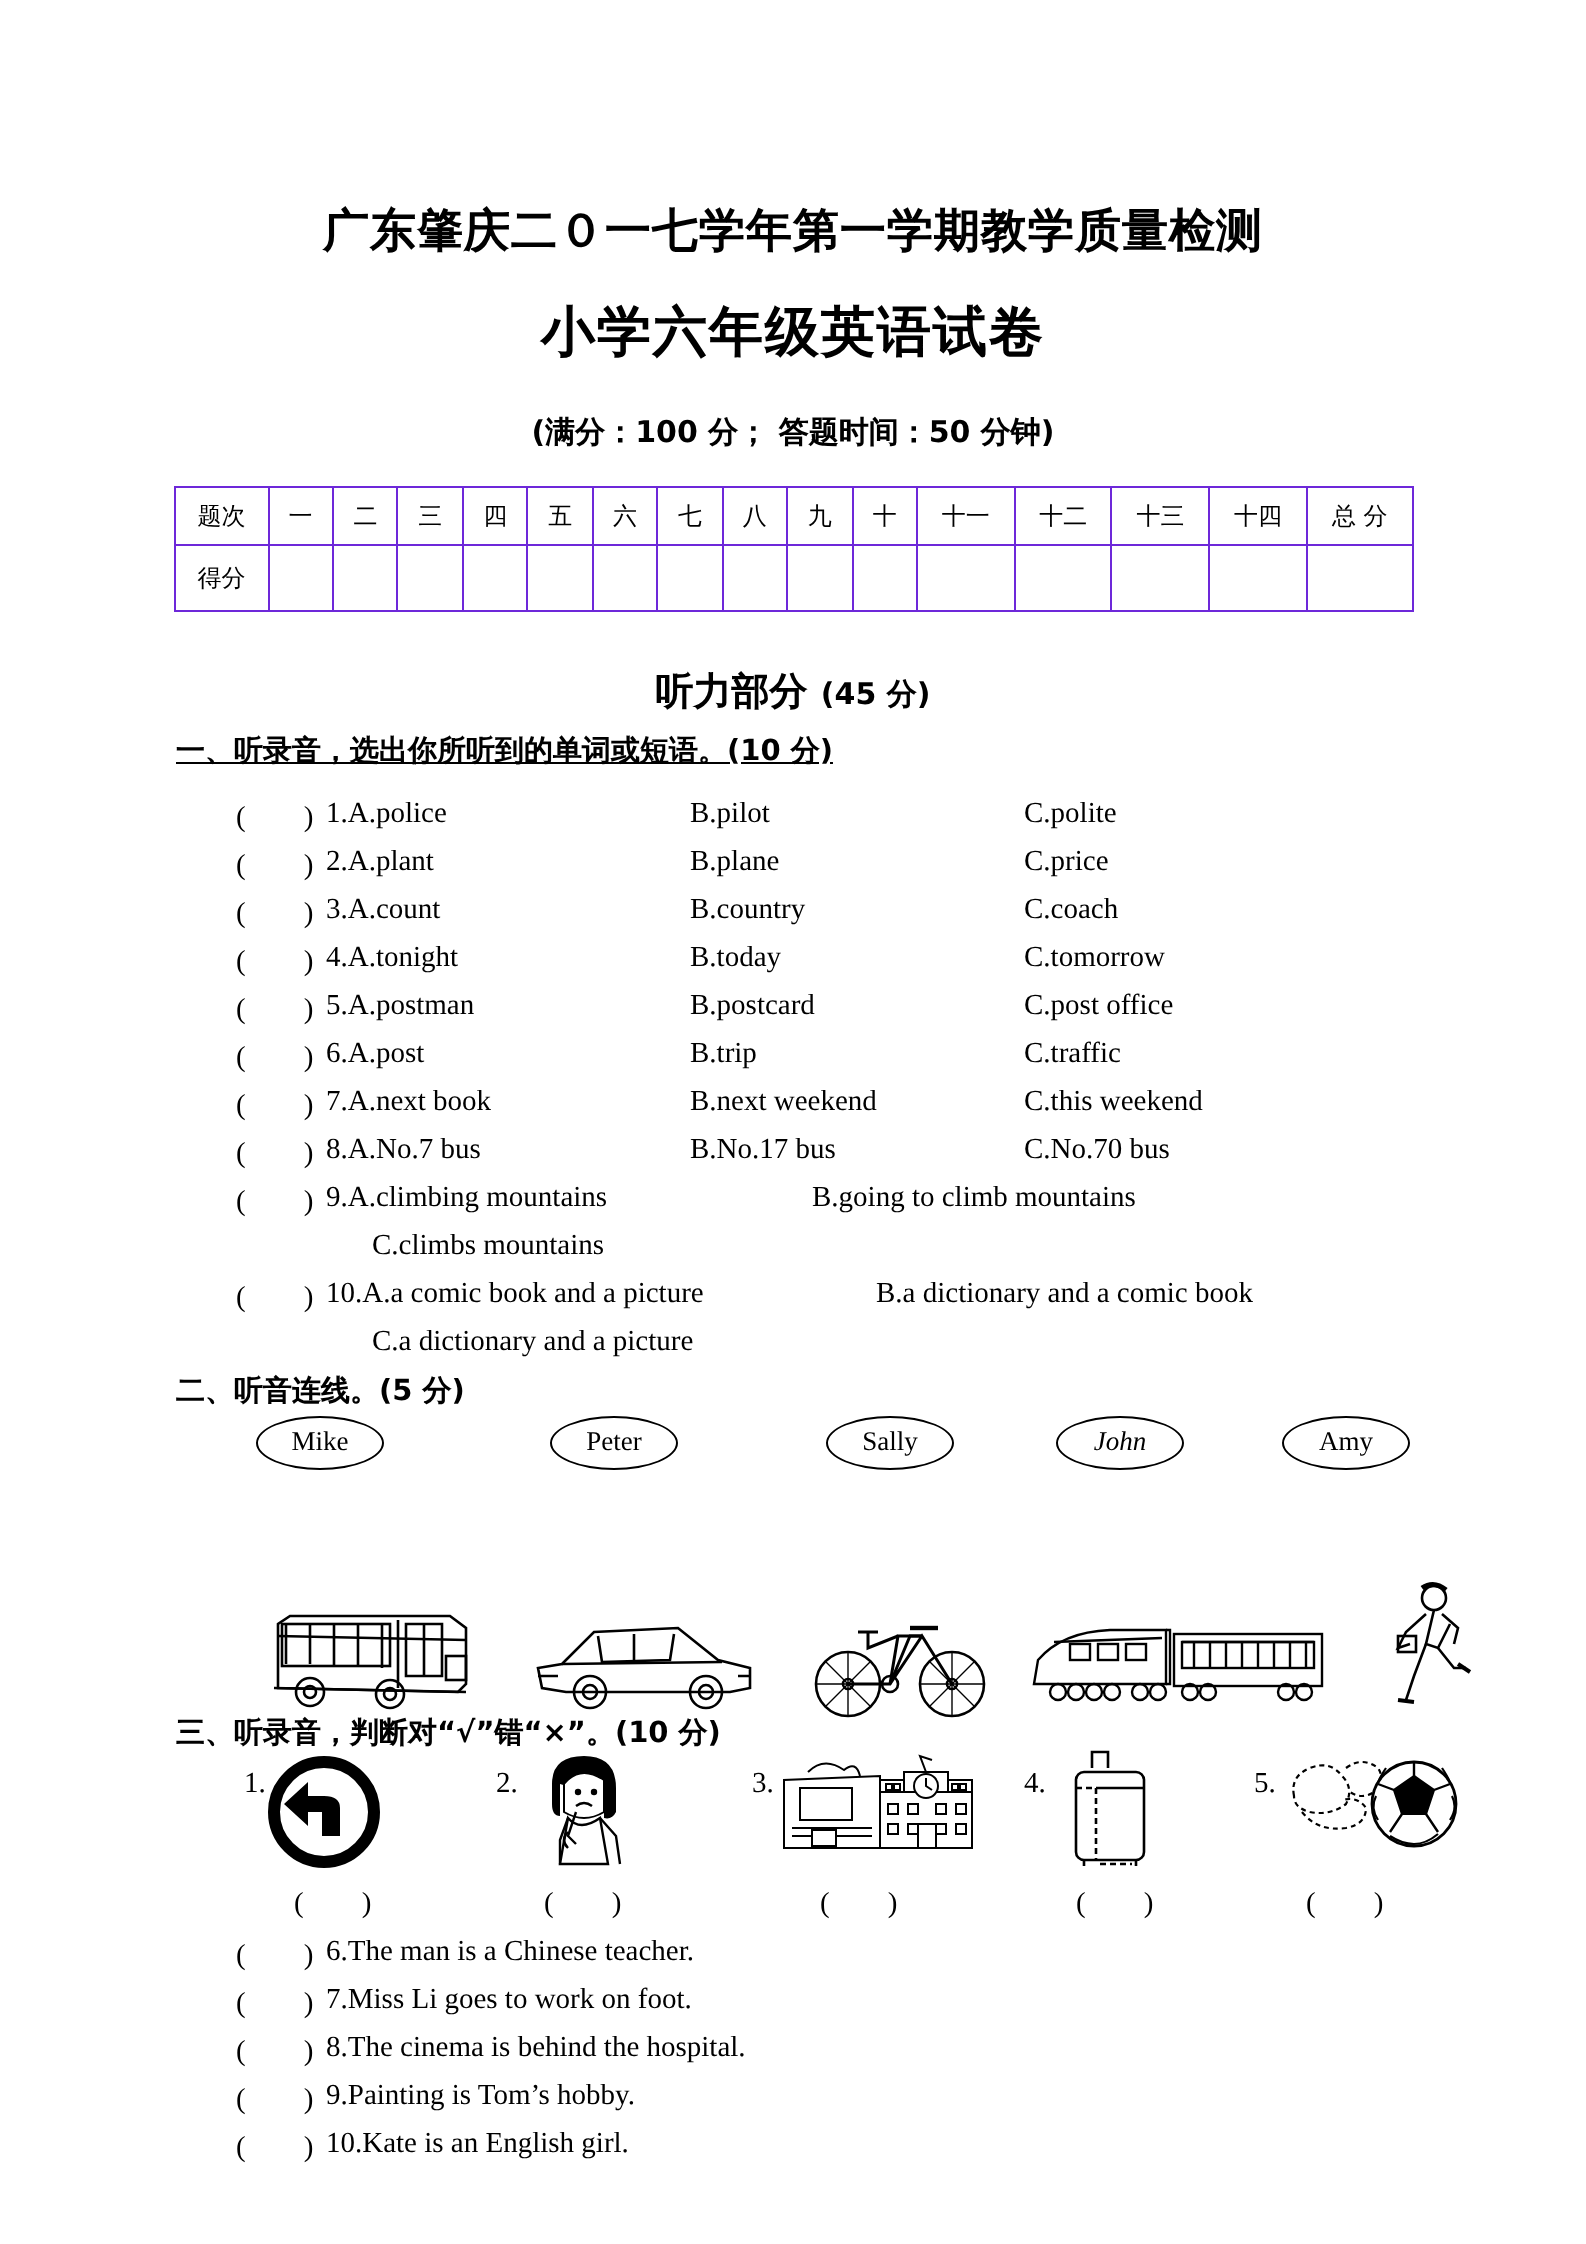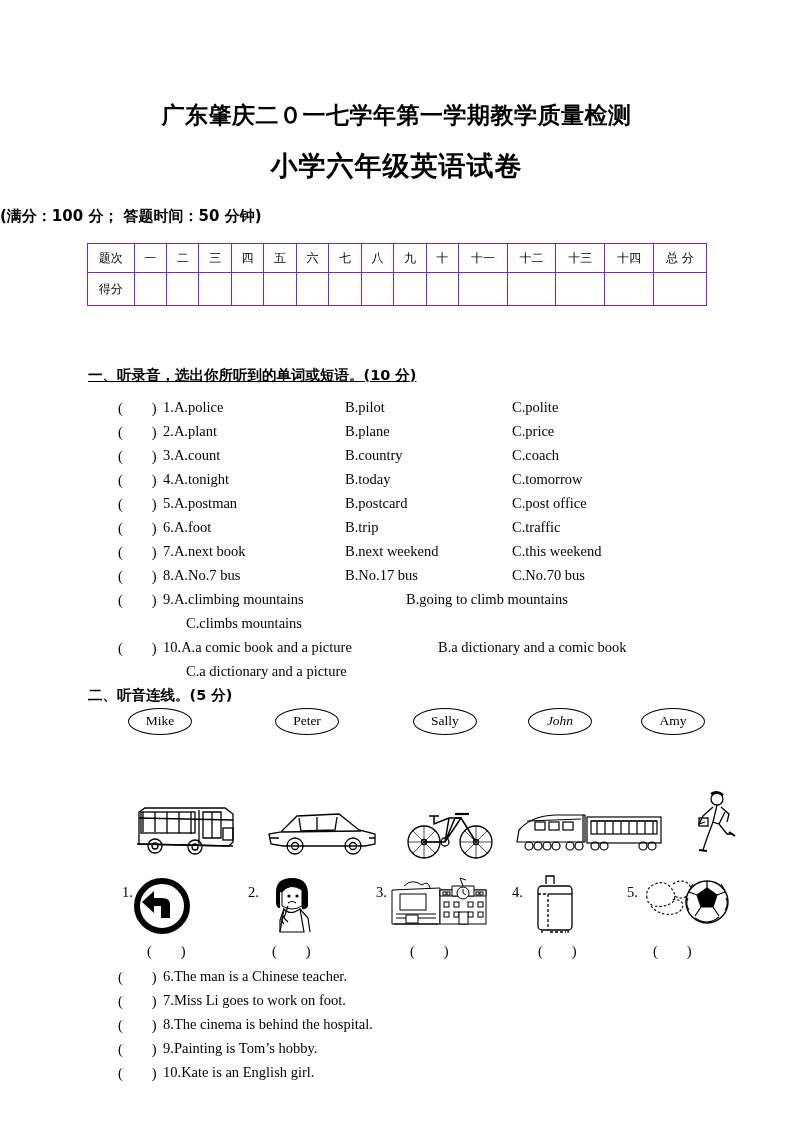--- a/index.html
+++ b/index.html
@@ -37,21 +37,21 @@
     top: 148px; left: 0; width: 793px;
     text-align: center;
     font-size: 27px;
     font-weight: bold;
     letter-spacing: 1px;
     font-family: "DejaVu Sans", "Liberation Sans", sans-serif;
   }
   .title-meta {
     position: absolute;
     top: 207px; left: 0; width: 793px;
-    text-align: left;
+    text-align: center;
     font-size: 15px;
     font-weight: bold;
     font-family: "DejaVu Sans", "Liberation Sans", sans-serif;
   }
 
   
   .score-table {
     position: absolute;
     top: 243px;
     left: 87px;
@@ -198,20 +198,24 @@
       <td></td>
       <td></td>
       <td></td>
       <td></td>
       <td></td>
       <td></td>
     </tr>
   </tbody>
     </table>
 
+  <div class="part-heading">
+    <span>听力部分</span>
+    <span class="pts">(45 分)</span>
+  </div>
 
   <div class="sec-heading" style="top:366px;text-decoration:underline;">一、听录音，选出你所听到的单词或短语。(10 分)</div>
 
   <div class="choice-row" style="top:399px;">
     <span class="paren">(　　)</span>
     <span class="opt opt-a"><span>1.</span><span>A.police</span></span>
     <span class="opt opt-b">B.pilot</span>
     <span class="opt opt-c">C.polite</span>
   </div>
   <div class="choice-row" style="top:423px;">
@@ -233,21 +237,21 @@
     <span class="opt opt-c">C.tomorrow</span>
   </div>
   <div class="choice-row" style="top:495px;">
     <span class="paren">(　　)</span>
     <span class="opt opt-a"><span>5.</span><span>A.postman</span></span>
     <span class="opt opt-b">B.postcard</span>
     <span class="opt opt-c">C.post office</span>
   </div>
   <div class="choice-row" style="top:519px;">
     <span class="paren">(　　)</span>
-    <span class="opt opt-a"><span>6.</span><span>A.foot</span></span>
+    <span class="opt opt-a"><span>6.</span><span>A.post</span></span>
     <span class="opt opt-b">B.trip</span>
     <span class="opt opt-c">C.traffic</span>
   </div>
   <div class="choice-row" style="top:543px;">
     <span class="paren">(　　)</span>
     <span class="opt opt-a"><span>7.</span><span>A.next book</span></span>
     <span class="opt opt-b">B.next weekend</span>
     <span class="opt opt-c">C.this weekend</span>
   </div>
   <div class="choice-row" style="top:567px;">
@@ -378,20 +382,21 @@
         <path d="M28 17 L36 24 L34 32"></path>
         <path d="M20 32 L14 48 L10 60"></path>
         <path d="M26 34 L34 44 L40 44"></path>
         <path d="M6 60 L14 61" stroke-width="2"></path>
         <path d="M36 42 L42 46" stroke-width="2"></path>
         <rect x="6" y="28" width="9" height="8"></rect>
       </g>
     </svg>
   </div>
 
+  <div class="sec-heading" style="top:857px;">三、听录音，判断对“√”错“×”。(10 分)</div>
 
   <span class="pic-num" style="top:884px; left:122px;">1.</span>
   <div class="pic" style="top:878px; left:134px;">
     <svg width="56" height="56" viewBox="0 0 56 56">
       <circle cx="28" cy="28" r="25" fill="none" stroke="#000" stroke-width="6"></circle>
       <path d="M36 40 L36 26 Q36 20 28 20 L20 20 L20 13 L8 24 L20 35 L20 28 L27 28 L27 40 Z" fill="#000"></path>
     </svg>
   </div>
   <span class="paren-mark" style="top:942px; left:147px;">(　　)</span>
 

